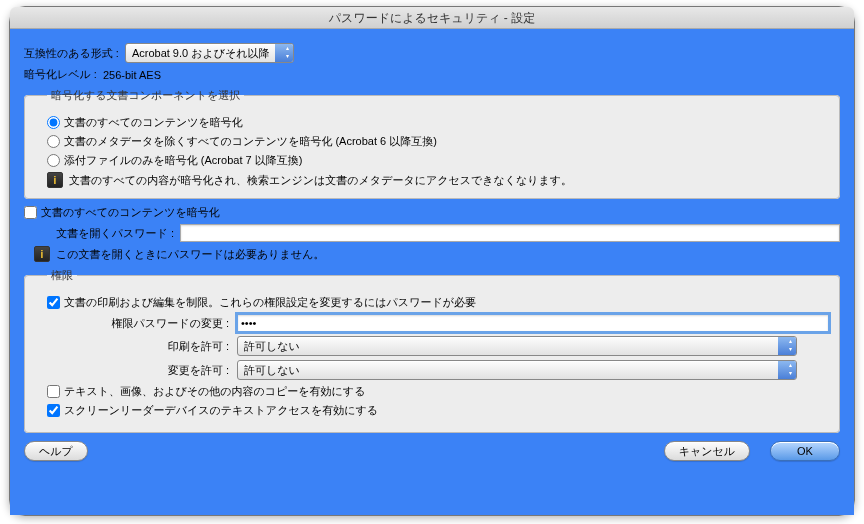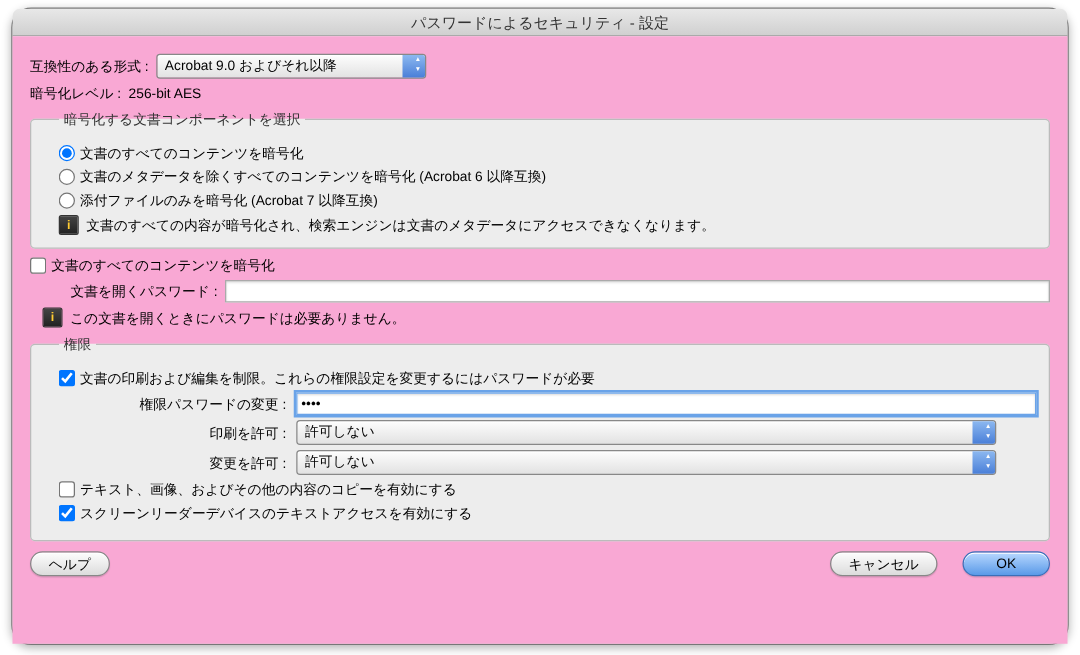--- a/index.html
+++ b/index.html
@@ -29,21 +29,21 @@
   border-bottom: 1px solid #aaa;
   border-radius: 6px 6px 0 0;
   text-align: center;
   line-height: 22px;
   font-size: 12px;
   color: #333;
 }
 .content {
   flex: 1;
   padding: 10px 14px 8px 14px;
-  background: #f9a8d4;
+  background: #3b82f6;
   overflow: hidden;
 }
 .row {
   display: flex;
   align-items: center;
   margin: 4px 0;
   gap: 6px;
 }
 .label-right {
   text-align: right;
@@ -178,21 +178,21 @@
 </head>
 <body>
 
 <div class="window">
   <div class="titlebar">パスワードによるセキュリティ - 設定</div>
   <div class="content">
 
     <div class="row">
       <span>互換性のある形式 :</span>
       <span class="select-wrap">
-        <select class="aqua" style="width:216px">
+        <select class="aqua" style="width:169px">
           <option>Acrobat 9.0 およびそれ以降</option>
         </select>
       </span>
     </div>
 
     <div class="row">
       <span>暗号化レベル :</span>
       <span>256-bit AES</span>
     </div>
 

